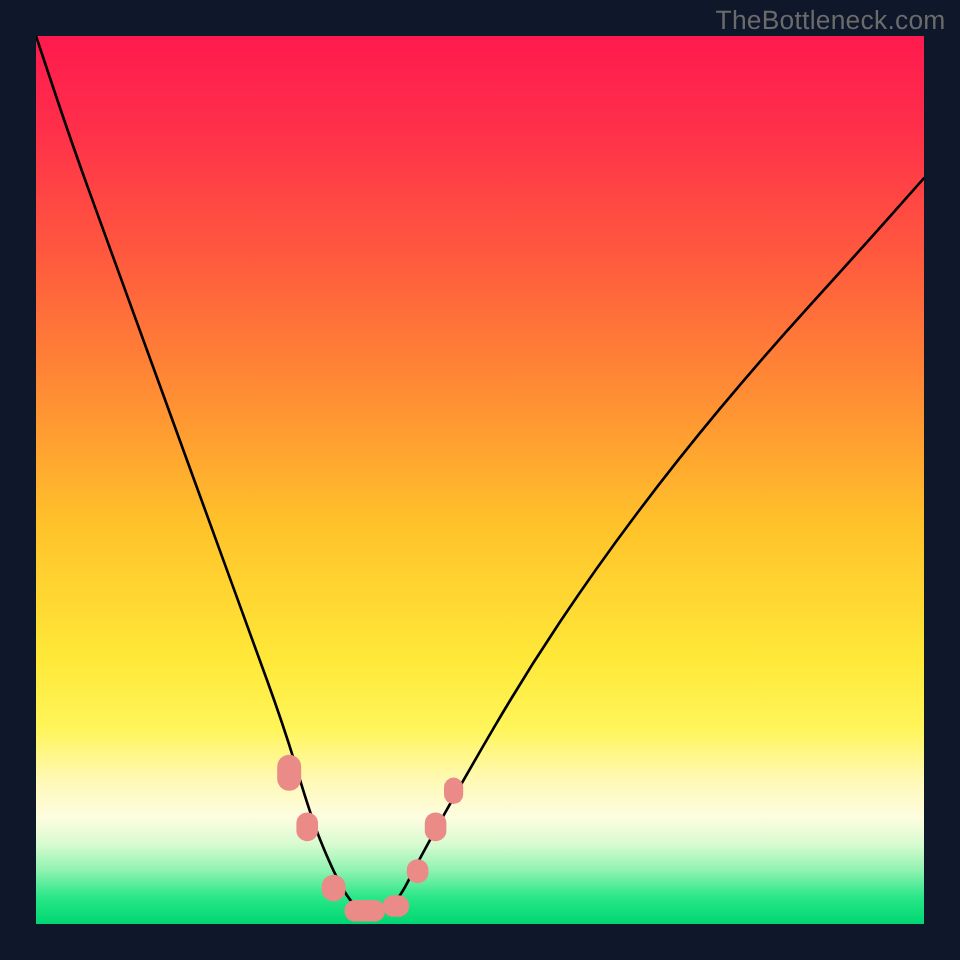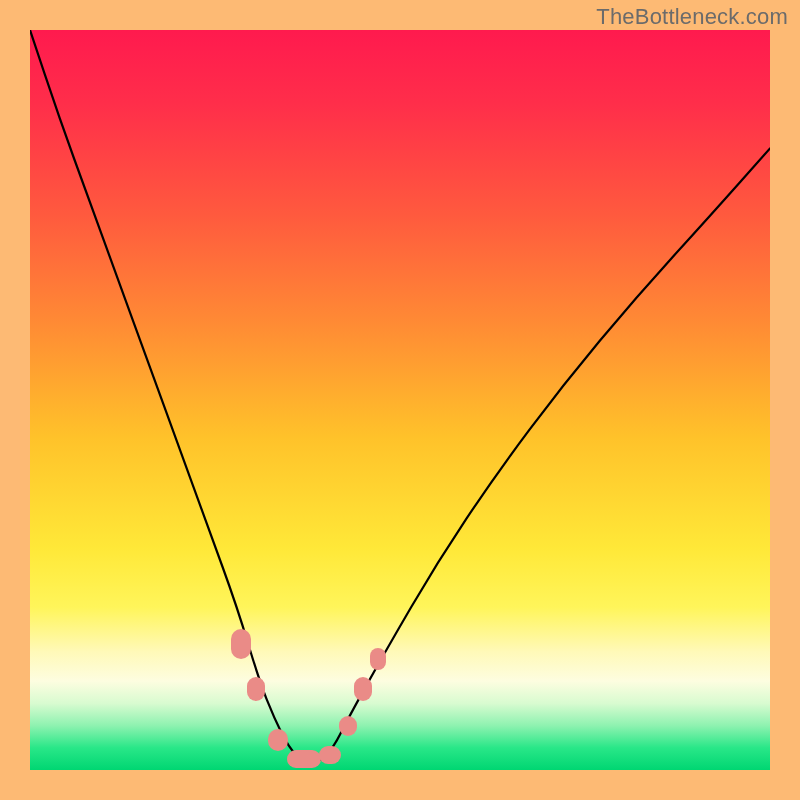--- a/index.html
+++ b/index.html
@@ -7,21 +7,21 @@
     padding: 0;
     width: 800px;
     height: 800px;
     overflow: hidden;
     background: #000;
   }
   .frame {
     position: relative;
     width: 800px;
     height: 800px;
-    background: #fdba74;
+    background: #0f172a;
   }
   .plot-area {
     position: absolute;
     left: 30px;
     top: 30px;
     width: 740px;
     height: 740px;
     background: linear-gradient(to bottom,
       #ff1a4e 0%,
       #ff2e4a 10%,

